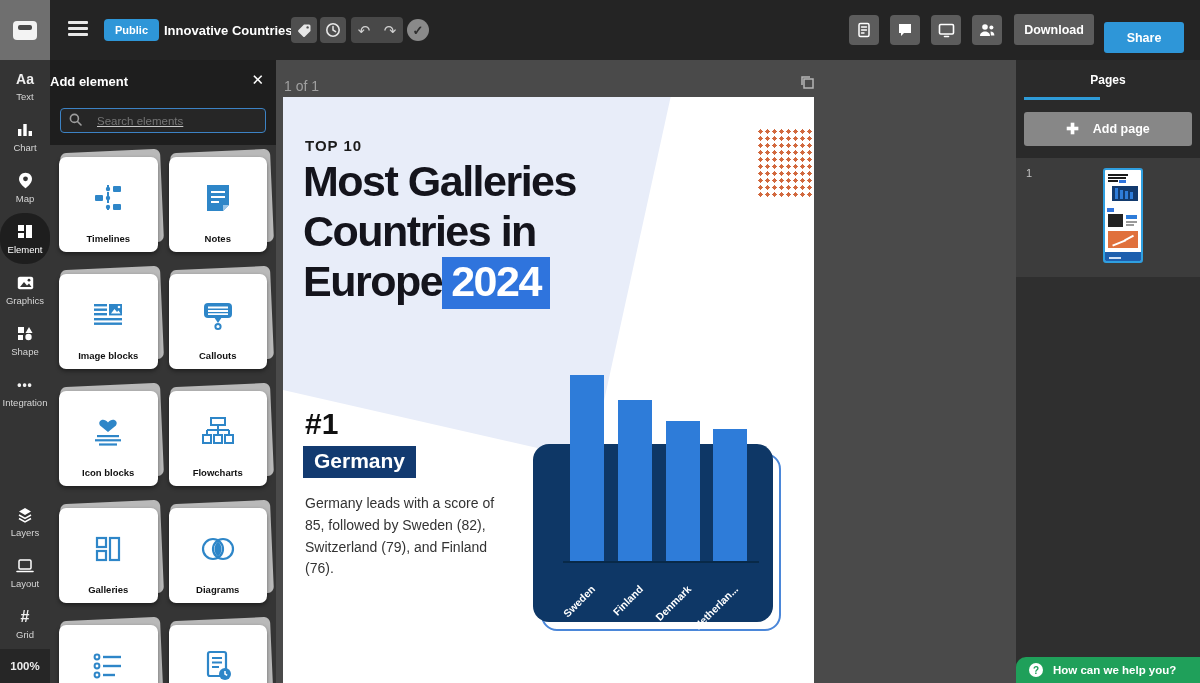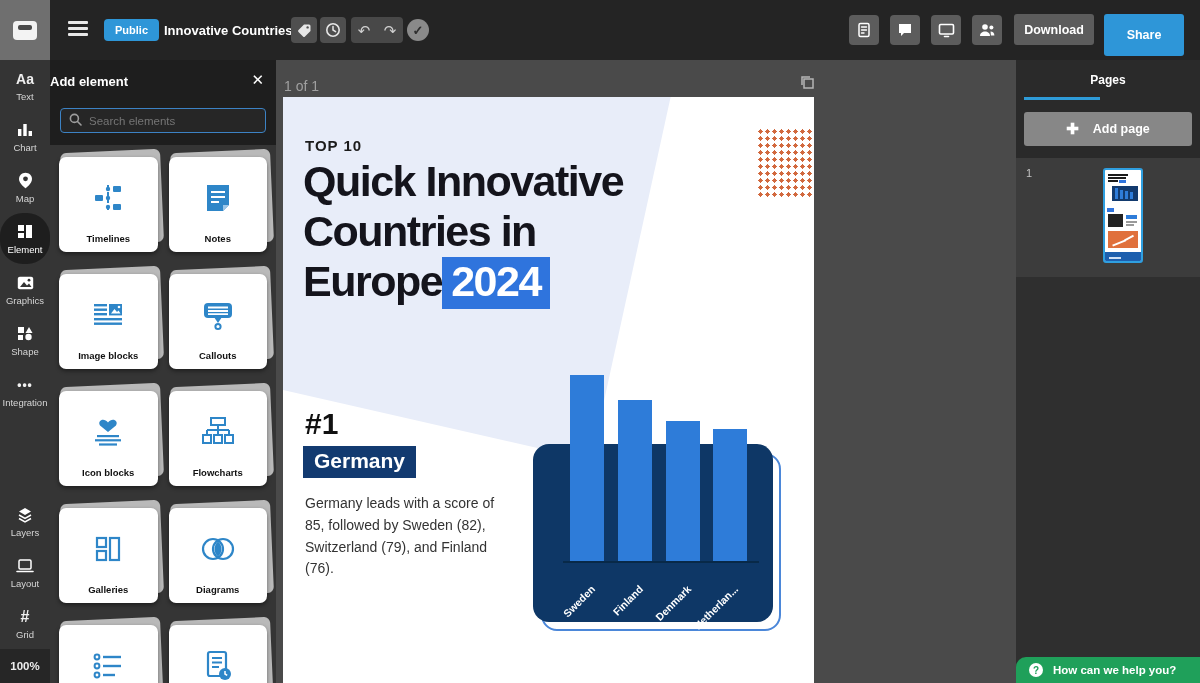--- a/index.html
+++ b/index.html
@@ -17,21 +17,21 @@
   .tb-btn { position:absolute; top:17px; width:26px; height:26px; background:#4f4f4f; border-radius:4px; display:flex; align-items:center; justify-content:center; color:#dcdcdc; }
   .tb-undo { border-radius:4px 0 0 4px; background:#484848; }
   .tb-redo { border-radius:0 4px 4px 0; background:#484848; }
   .arrow-glyph { font-size:15px; color:#d0d0d0; line-height:1; }
   .save-check { position:absolute; left:407px; top:19px; width:22px; height:22px; border-radius:50%; background:#8a8a8a; color:#2e2e2e; font-size:13px; font-weight:bold; display:flex; align-items:center; justify-content:center; }
   .quick-actions { position:absolute; left:528px; top:16px; width:222px; height:27px; background:#3b3b3b; border-radius:4px; display:flex; align-items:center; padding:0 10px; cursor:pointer; }
   .quick-actions .qa-text { color:#a9a9a9; font-size:12px; margin-left:8px; flex:1; }
   .quick-actions .qa-slash { color:#8d8d8d; font-size:11px; }
   .icon-btn { position:absolute; top:15px; width:30px; height:30px; background:#5c5c5c; border-radius:4px; display:flex; align-items:center; justify-content:center; }
   .btn-download { position:absolute; left:1014px; top:14px; width:80px; height:31px; background:#5c5c5c; border-radius:3px; color:#fff; font-size:12.5px; font-weight:bold; display:flex; align-items:center; justify-content:center; cursor:pointer; }
-  .btn-share { position:absolute; left:1104px; top:14px; width:80px; height:42px; background:#2e96d8; border-radius:3px; color:#fff; font-size:12.5px; font-weight:bold; display:flex; align-items:center; justify-content:center; cursor:pointer; }
+  .btn-share { position:absolute; left:1104px; top:22px; width:80px; height:31px; background:#2e96d8; border-radius:3px; color:#fff; font-size:12.5px; font-weight:bold; display:flex; align-items:center; justify-content:center; cursor:pointer; }
 
   
   .app { display:flex; width:1200px; height:623px; }
 
   
   .rail { width:50px; background:#343434; display:flex; flex-direction:column; align-items:stretch; }
   .rail-item { height:51px; display:flex; flex-direction:column; align-items:center; justify-content:center; gap:3px; color:#d6d6d6; font-size:9.5px; cursor:pointer; }
   .rail-item.active { background:#1e1e1e; color:#fff;border-radius:23px; }
   .rail-item .ri { height:18px; display:flex; align-items:center; justify-content:center; color:#f0f0f0; }
   .rail-spacer { flex:1; }
@@ -39,21 +39,21 @@
   .aa-glyph { font-size:14px; font-weight:bold; color:#fff; line-height:1; }
   .dots-glyph { font-size:12px; font-weight:bold; color:#fff; letter-spacing:1px; line-height:1; }
   .hash-glyph { font-size:16px; font-weight:bold; color:#fff; line-height:1; }
 
   
   .panel { width:226px; background:#353535; display:flex; flex-direction:column; }
   .panel-header { height:42px; background:#1e1e1e; display:flex; align-items:center; position:relative; flex:none; }
   .panel-title { width:100%; text-align:left; color:#fff; font-size:13px; font-weight:bold; }
   .panel-close { position:absolute; right:12px; top:12px; color:#fff; font-size:15px; cursor:pointer; line-height:1; }
   .search-wrap { background:#1e1e1e; padding:6px 10px 12px; position:relative; flex:none; }
-  .search-input { width:100%; height:25px; background:#262626; border:1.5px solid #3c82c4; border-radius:4px; color:#c9c9c9; font-size:11.5px; padding:0 8px 0 28px; outline:none; font-family:"Liberation Sans",sans-serif; }
+  .search-input { width:100%; height:25px; background:#262626; border:1.5px solid #3c82c4; border-radius:4px; color:#c9c9c9; font-size:11.5px; padding:0 8px 0 36px; outline:none; font-family:"Liberation Sans",sans-serif;text-decoration:underline; }
   .search-mag { position:absolute; left:19px; top:11px; }
   .cards { flex:1; padding:12px 9px; display:grid; grid-template-columns:1fr 1fr; column-gap:11px; row-gap:22px; align-content:start; }
   .card-wrap { position:relative; height:95px; cursor:pointer; }
   .card-wrap::before { content:""; position:absolute; left:3px; right:-4px; top:-6px; bottom:8px; background:#b9b9b9; border-radius:6px; transform:rotate(-2.5deg); }
   .card { position:absolute; inset:0; background:#fff; border-radius:7px; box-shadow:0 2px 4px rgba(0,0,0,.45); display:flex; align-items:center; justify-content:center; }
   .card-label { position:absolute; bottom:8px; left:0; right:0; text-align:center; font-size:9.5px; font-weight:bold; color:#111; }
   .card-icon { margin-bottom:14px; }
 
   
   .workspace { flex:1; position:relative; background:#4a4a4a; overflow:hidden; }
@@ -400,21 +400,21 @@
         <rect x="4" y="4" width="9" height="9" fill="none" stroke="#b5b5b5" stroke-width="1.5"></rect>
         <path d="M2 10 V2 h8" fill="none" stroke="#b5b5b5" stroke-width="1.5"></path>
       </svg>
 
     <div class="canvas">
       <div class="wedge"></div>
       <div class="dot-grid"></div>
 
       <div class="kicker">TOP 10</div>
       <div class="big-title">
-        <span>Quick Innovative</span><br>
+        <span>Most Galleries</span><br>
         <span>Countries in</span><br>
         <span>Europe</span><span class="hl-2024">2024</span>
       </div>
 
       <div class="rank">#1</div>
       <div class="country-tag">Germany</div>
       <div class="desc">Germany leads with a score of 85, followed by Sweden (82), Switzerland (79), and Finland (76).</div>
 
       <div class="chart-outline"></div>
       <div class="chart-card"></div>

